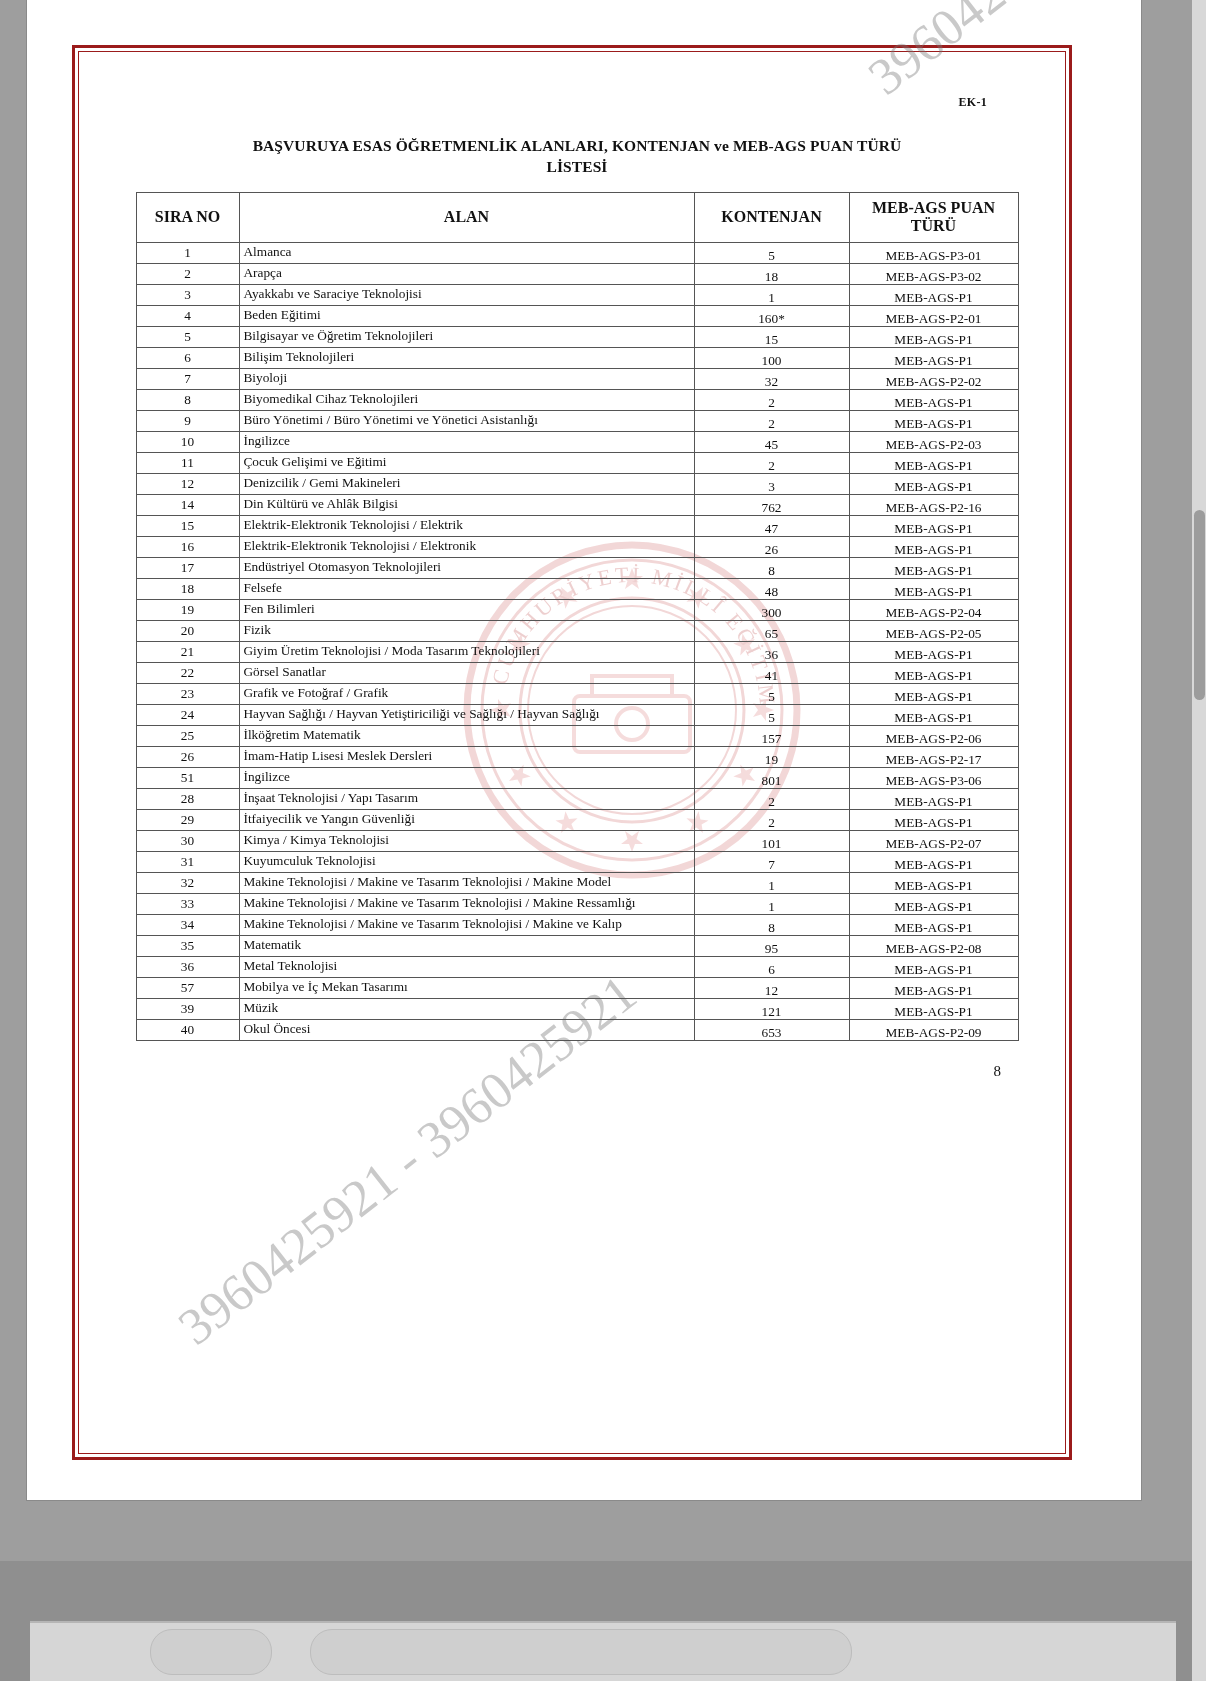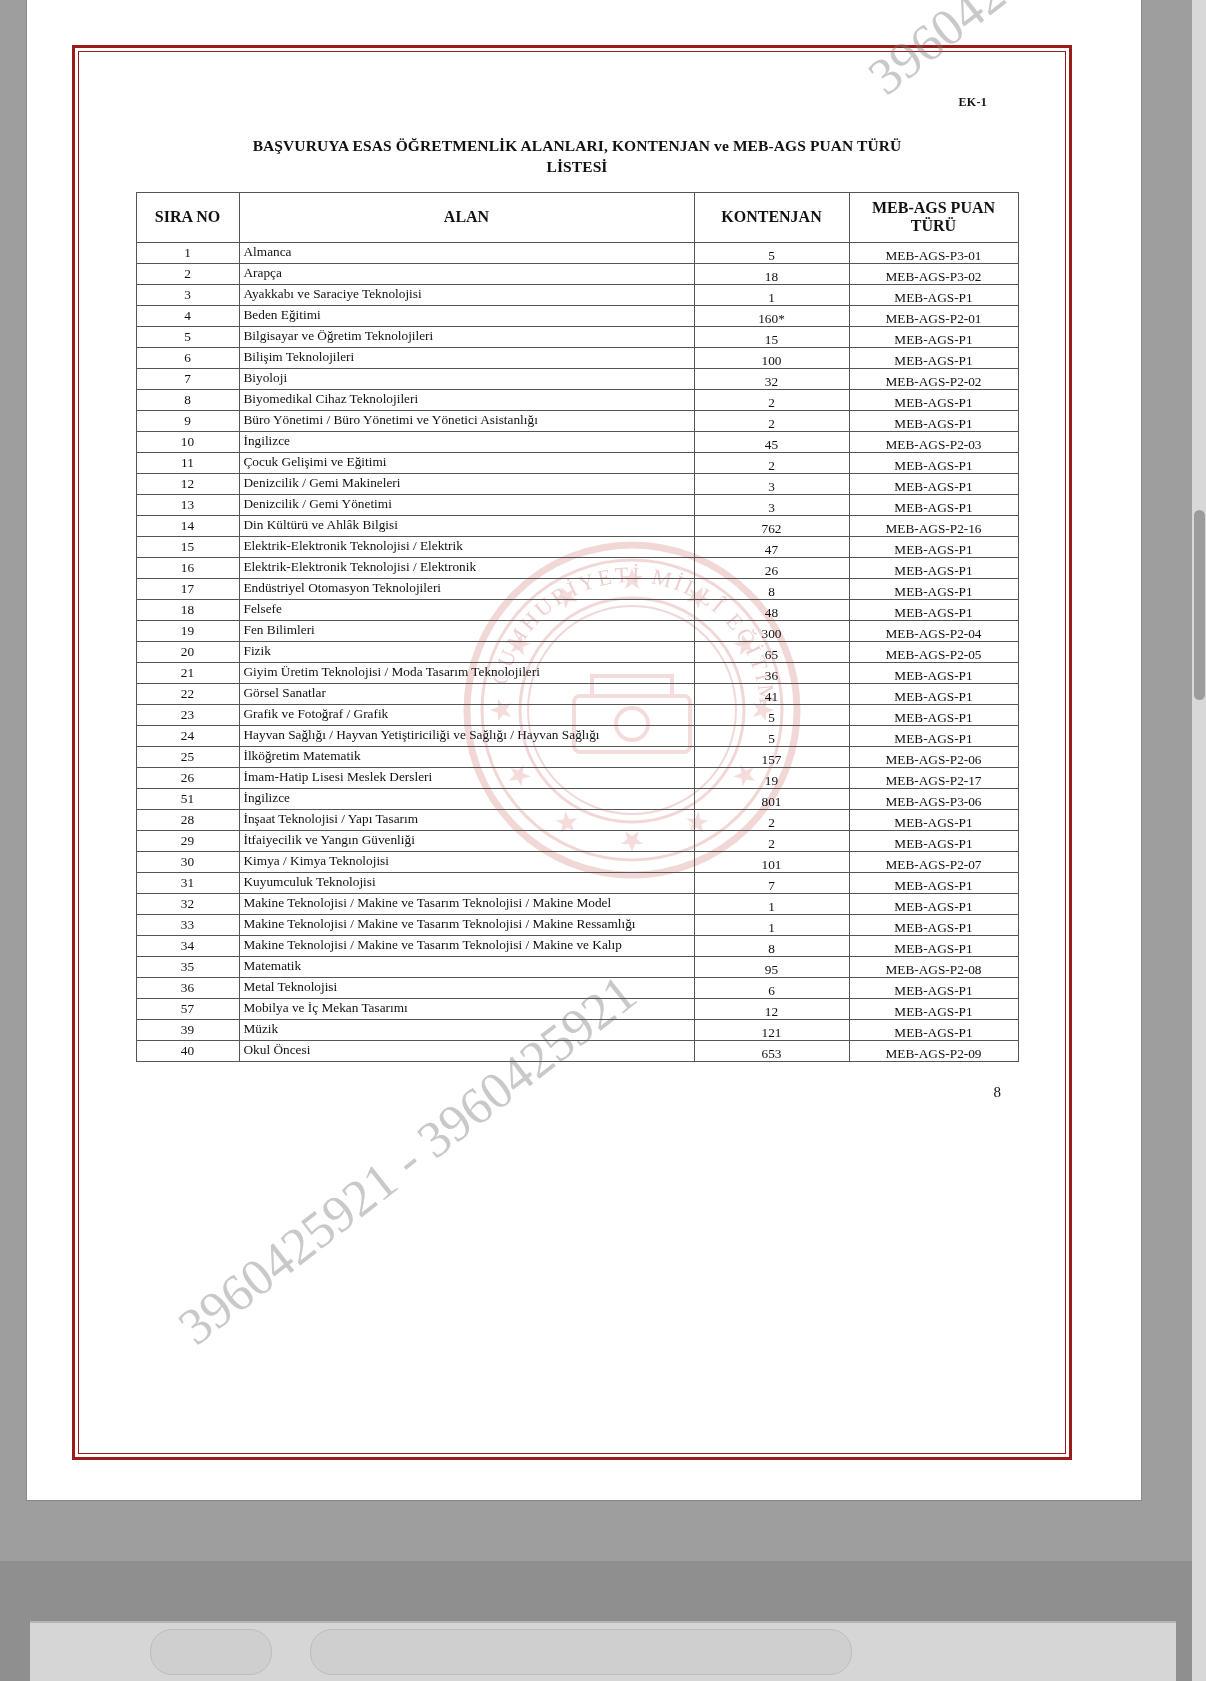--- a/index.html
+++ b/index.html
@@ -349,26 +349,20 @@
               <td class="kont">2</td>
               <td class="puan">MEB-AGS-P1</td>
             </tr>
             <tr>
               <td class="sira">12</td>
               <td class="alan">Denizcilik / Gemi Makineleri</td>
               <td class="kont">3</td>
               <td class="puan">MEB-AGS-P1</td>
             </tr>
             <tr>
-              <td class="sira">13</td>
-              <td class="alan">Denizcilik / Gemi Yönetimi</td>
-              <td class="kont">3</td>
-              <td class="puan">MEB-AGS-P1</td>
-            </tr>
-            <tr>
               <td class="sira">14</td>
               <td class="alan">Din Kültürü ve Ahlâk Bilgisi</td>
               <td class="kont">762</td>
               <td class="puan">MEB-AGS-P2-16</td>
             </tr>
             <tr>
               <td class="sira">15</td>
               <td class="alan">Elektrik-Elektronik Teknolojisi / Elektrik</td>
               <td class="kont">47</td>
               <td class="puan">MEB-AGS-P1</td>

